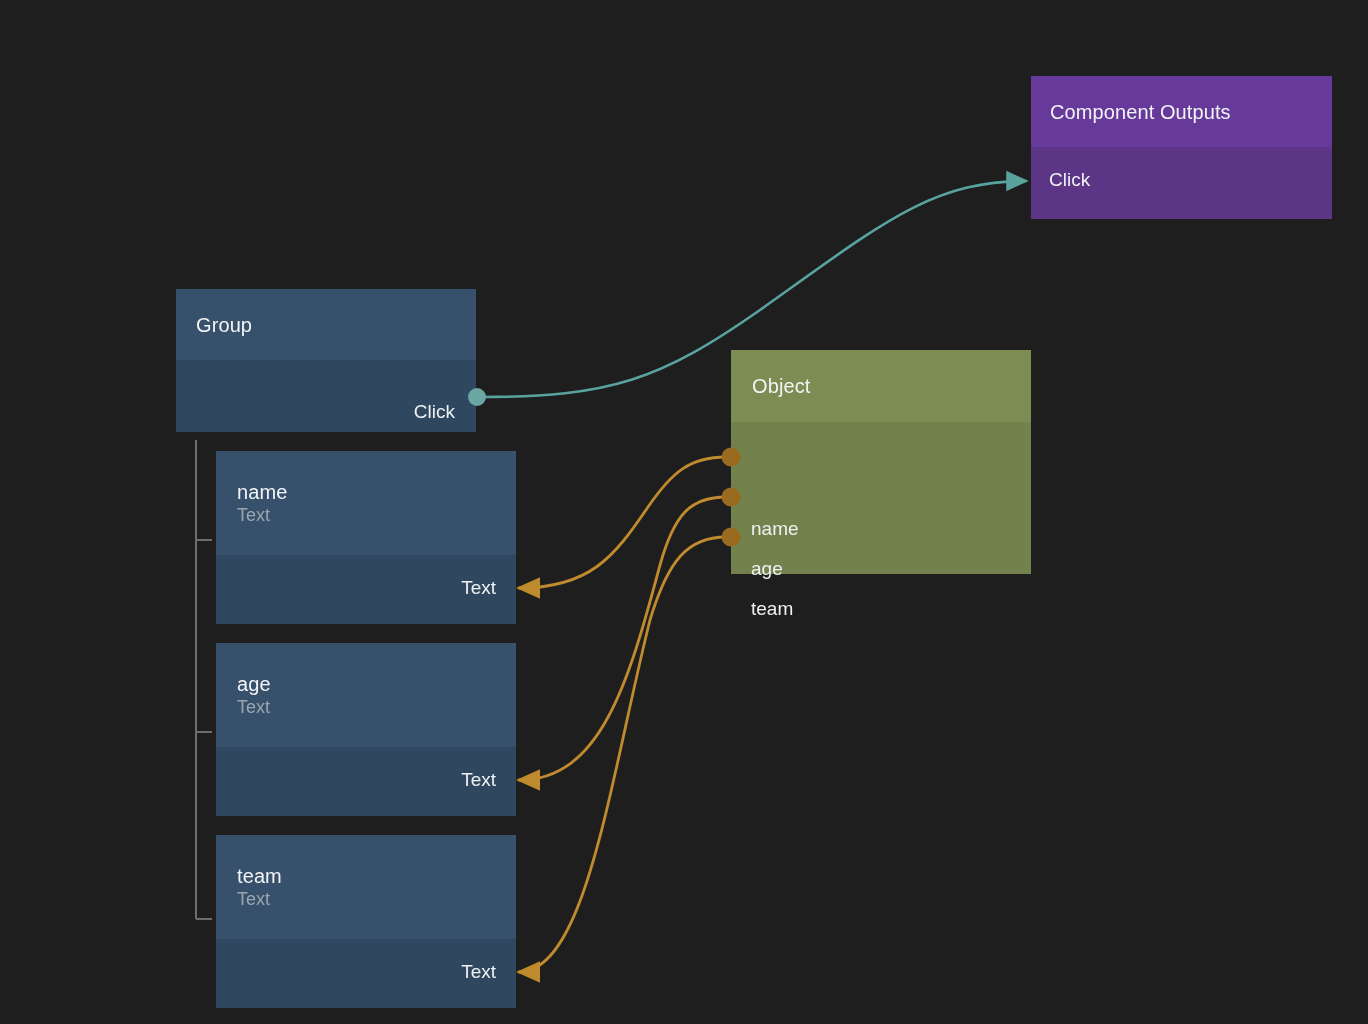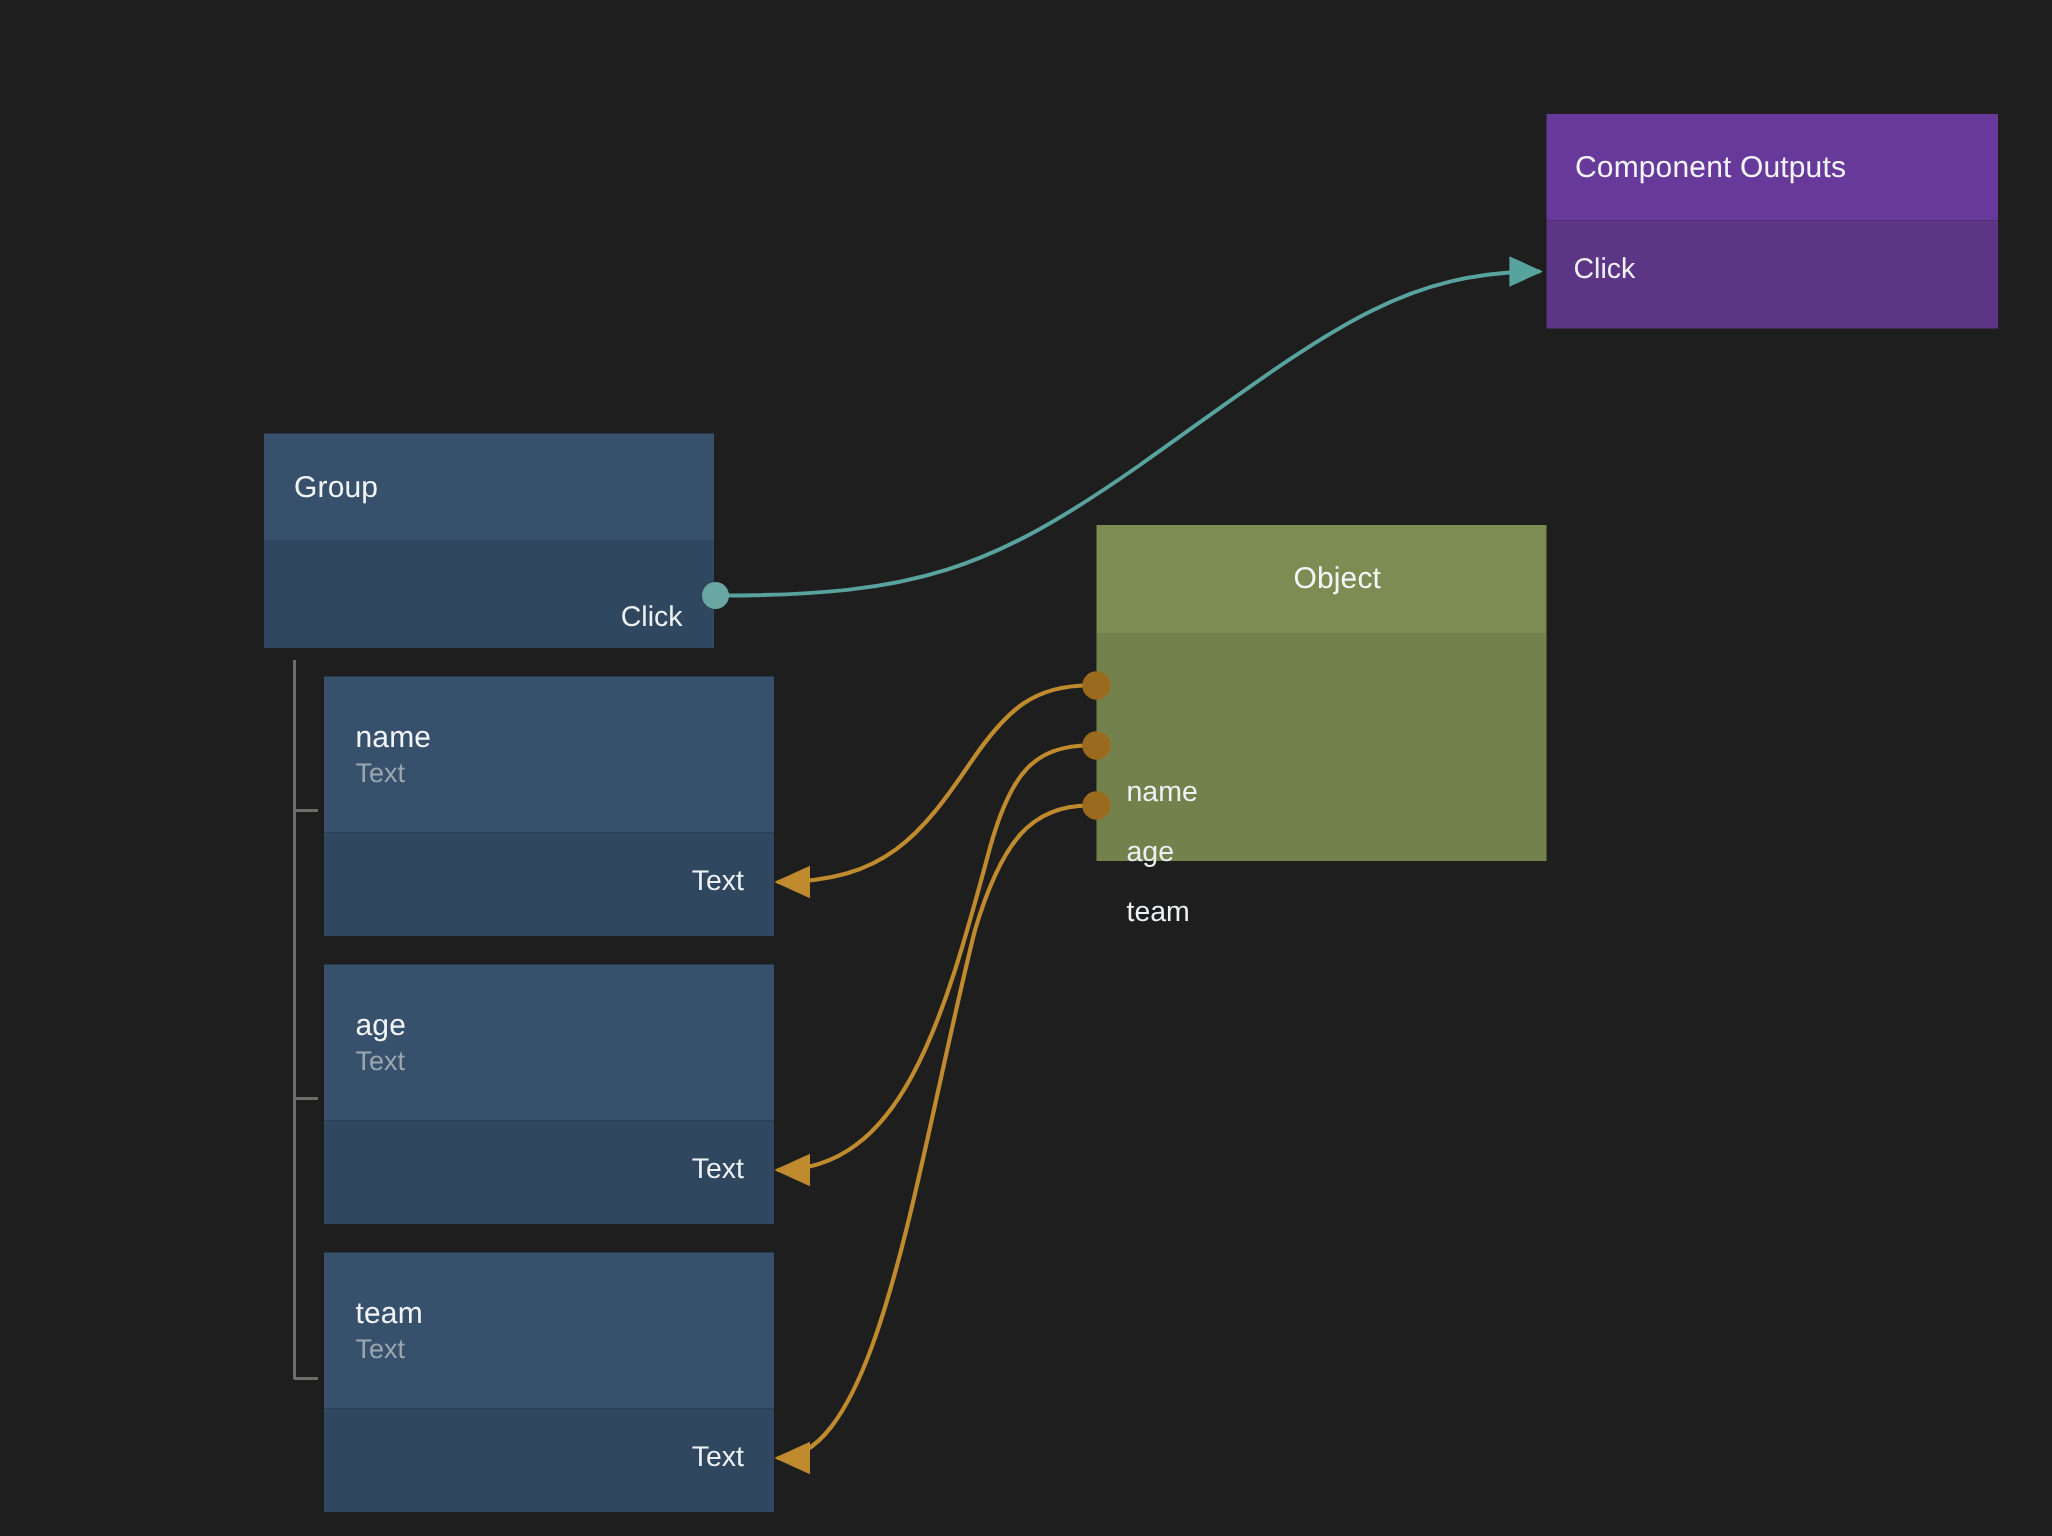--- a/index.html
+++ b/index.html
@@ -96,21 +96,20 @@
   .child-name { top: 431px; }
   .child-age  { top: 623px; }
   .child-team { top: 815px; }
 
   
   .object-node { left: 731px; top: 330px; width: 300px; height: 224px; }
   .object-node .node-header {
     height: 72px;
     background: #7c8c52;
     padding: 0 0 0 21px;
-    text-align: center;
   }
   .object-node .node-body {
     height: 152px;
     background: #73824d;
     padding-top: 0;
   }
   .port-row-in {
     position: absolute;
     left: 20px;
     display: flex;

